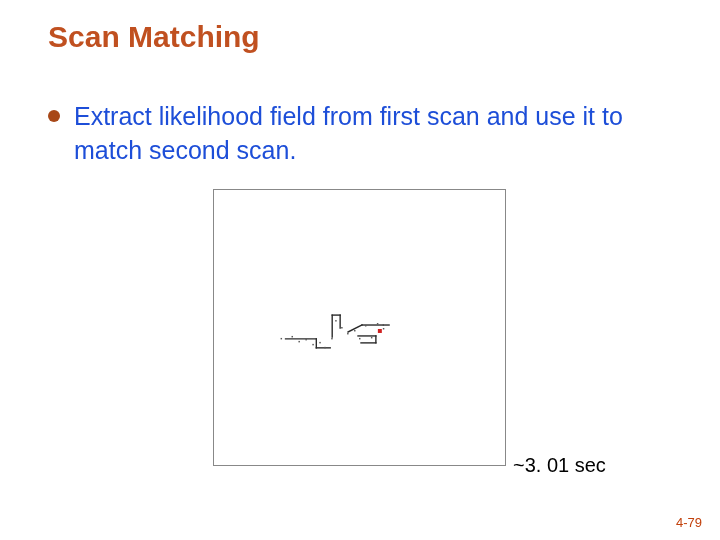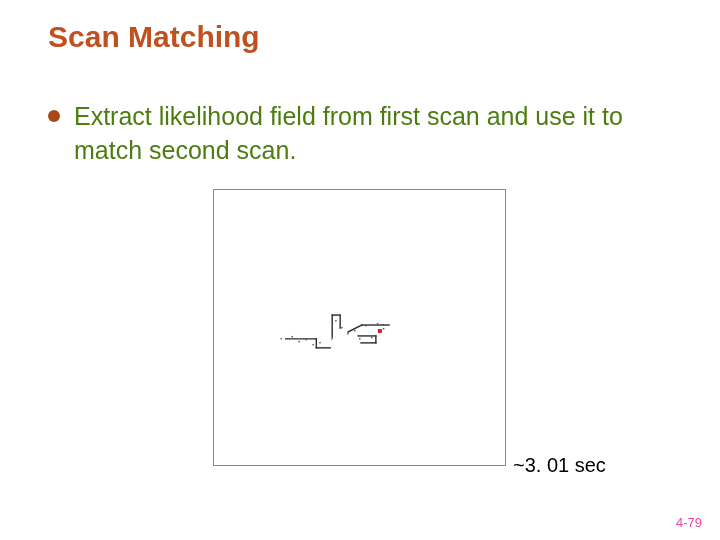--- a/index.html
+++ b/index.html
@@ -31,21 +31,21 @@
     .bullet-dot {
       width: 12px;
       height: 12px;
       border-radius: 50%;
       background: #a84818;
       flex-shrink: 0;
       margin-top: 10px;
       margin-right: 14px;
     }
     .bullet-text {
-      color: #4d7c0f;
+      color: #1d4ed8;
       font-size: 25px;
       line-height: 1.35;
     }
     .figure-box {
       position: absolute;
       top: 189px;
       left: 213px;
       width: 293px;
       height: 277px;
       border: 1px solid #888;
@@ -61,21 +61,21 @@
       top: 454px;
       left: 513px;
       font-size: 20px;
       color: #000;
     }
     .page-number {
       position: absolute;
       right: 18px;
       bottom: 10px;
       font-size: 13px;
-      color: #ec4899;
+      color: #c2410c;
       font-family: Arial, sans-serif;
     }
   </style>
 </head>
 <body>
 
 <div class="slide-title">Scan Matching</div>
 
 <div class="bullet-row">
   <span class="bullet-dot"></span>

